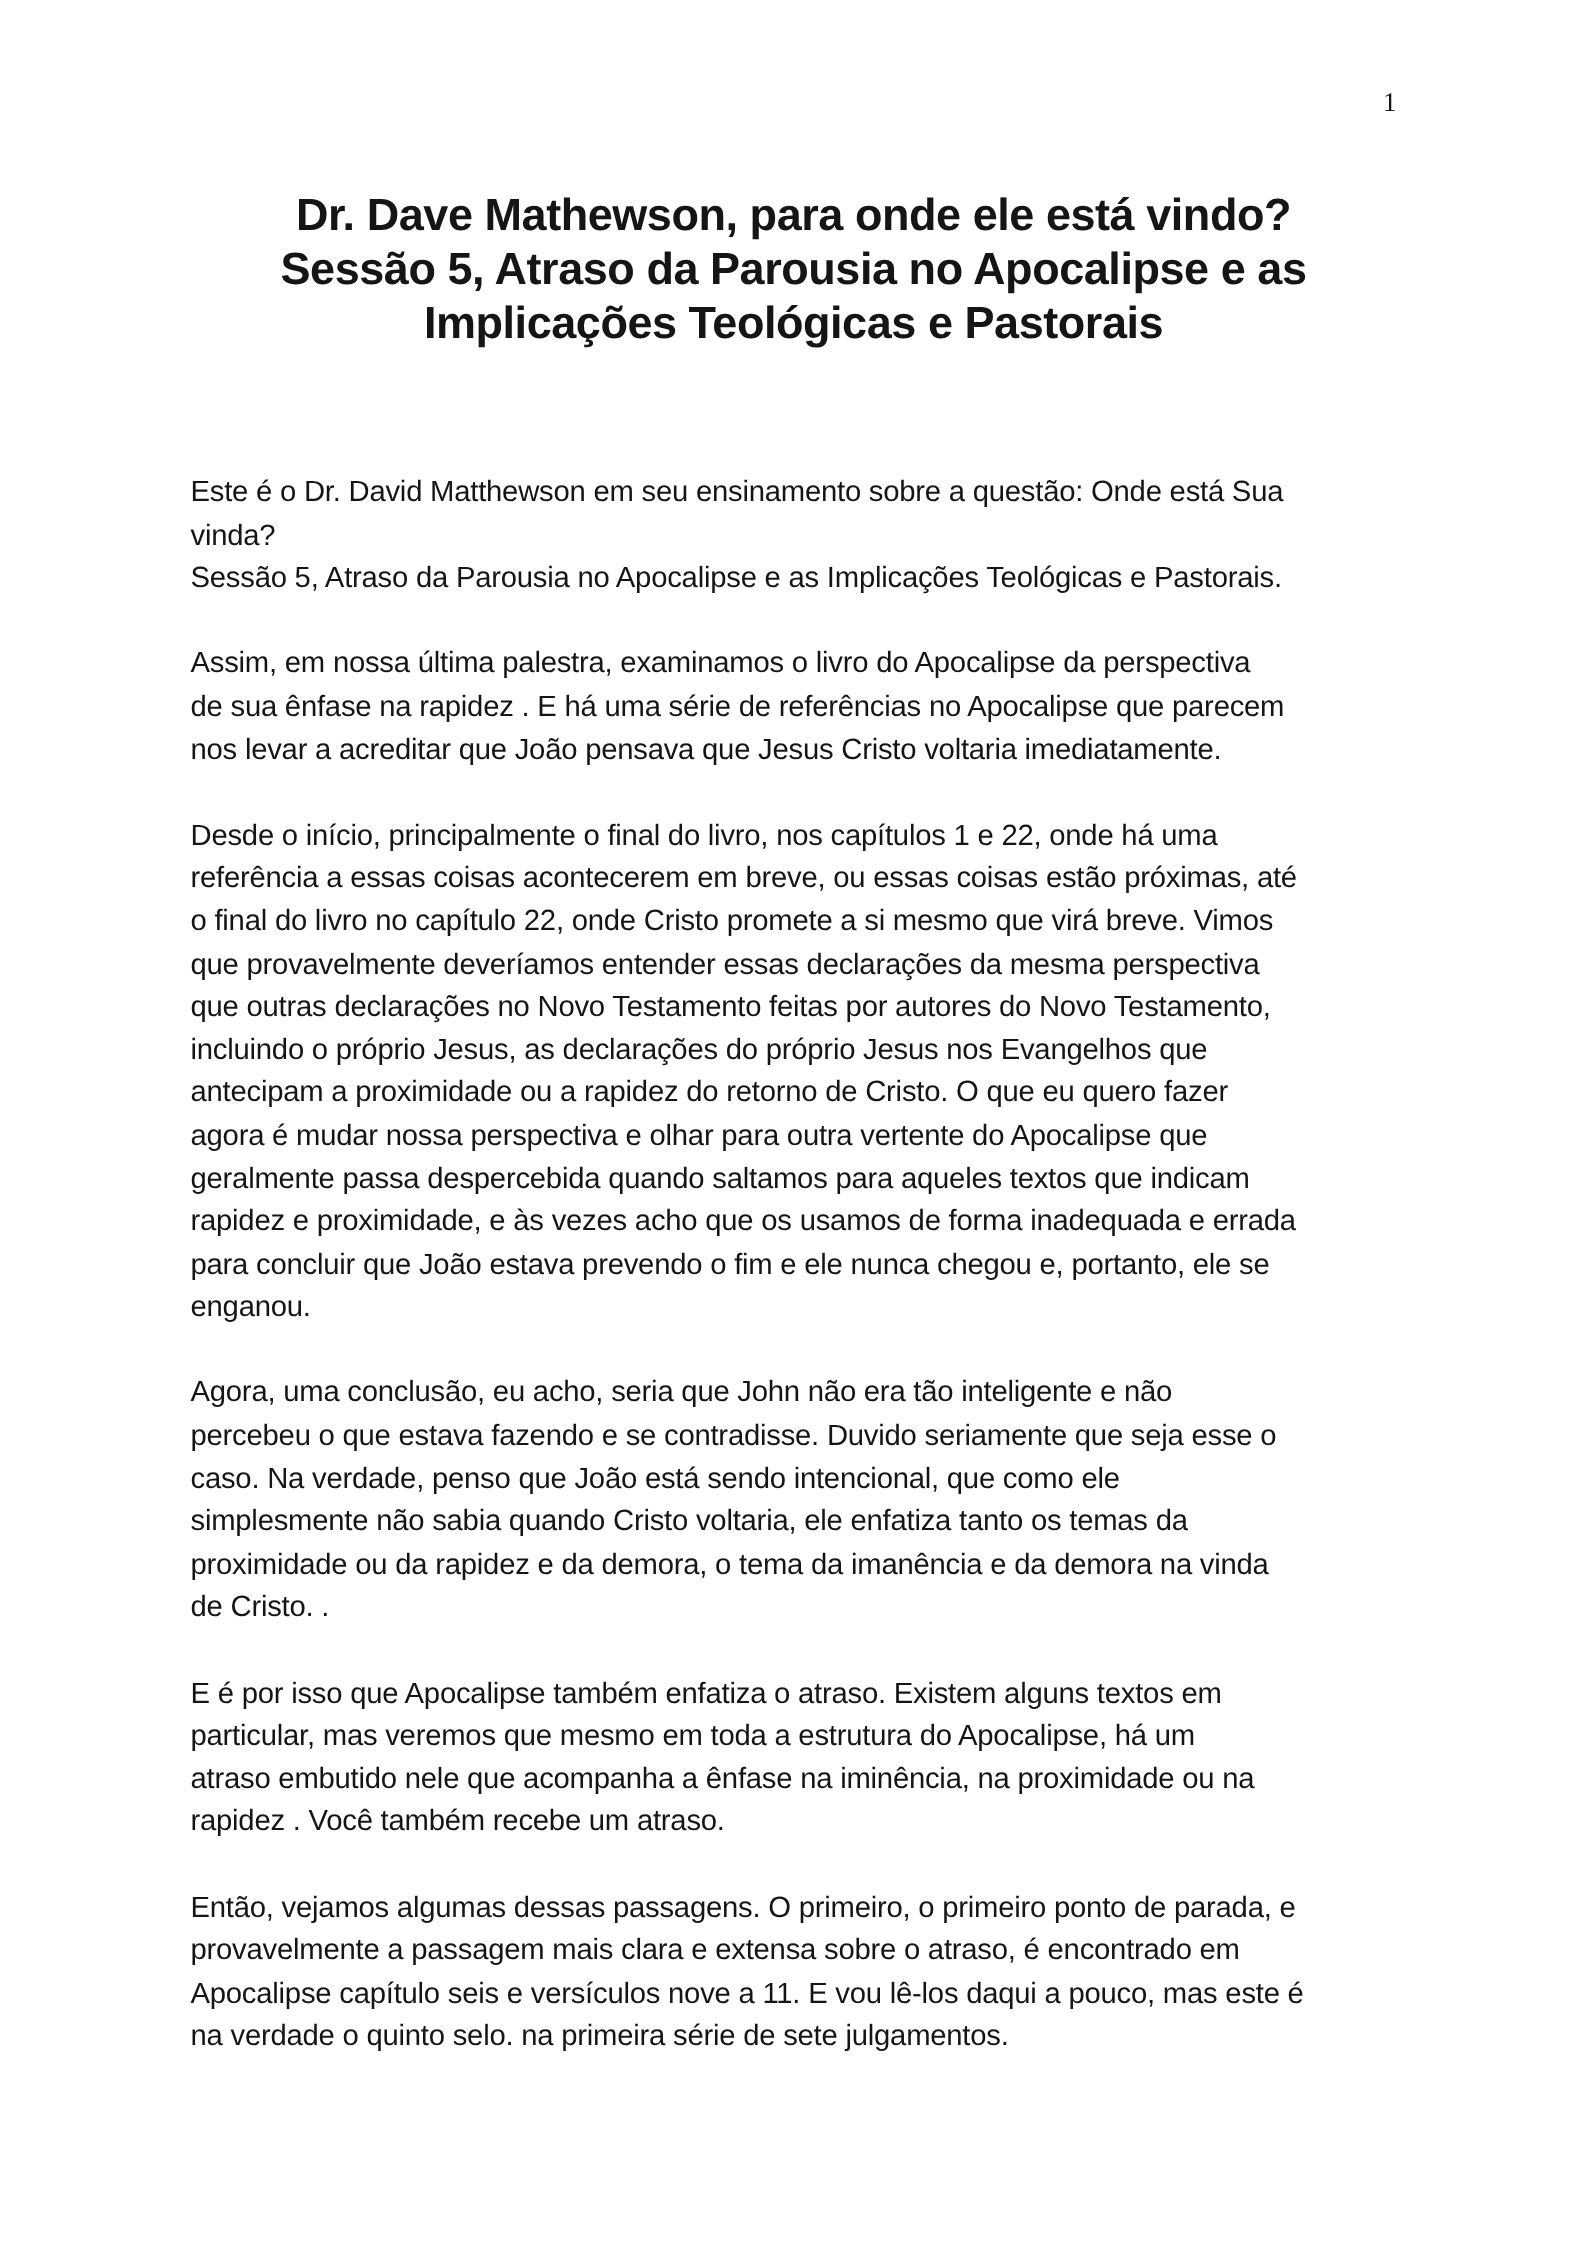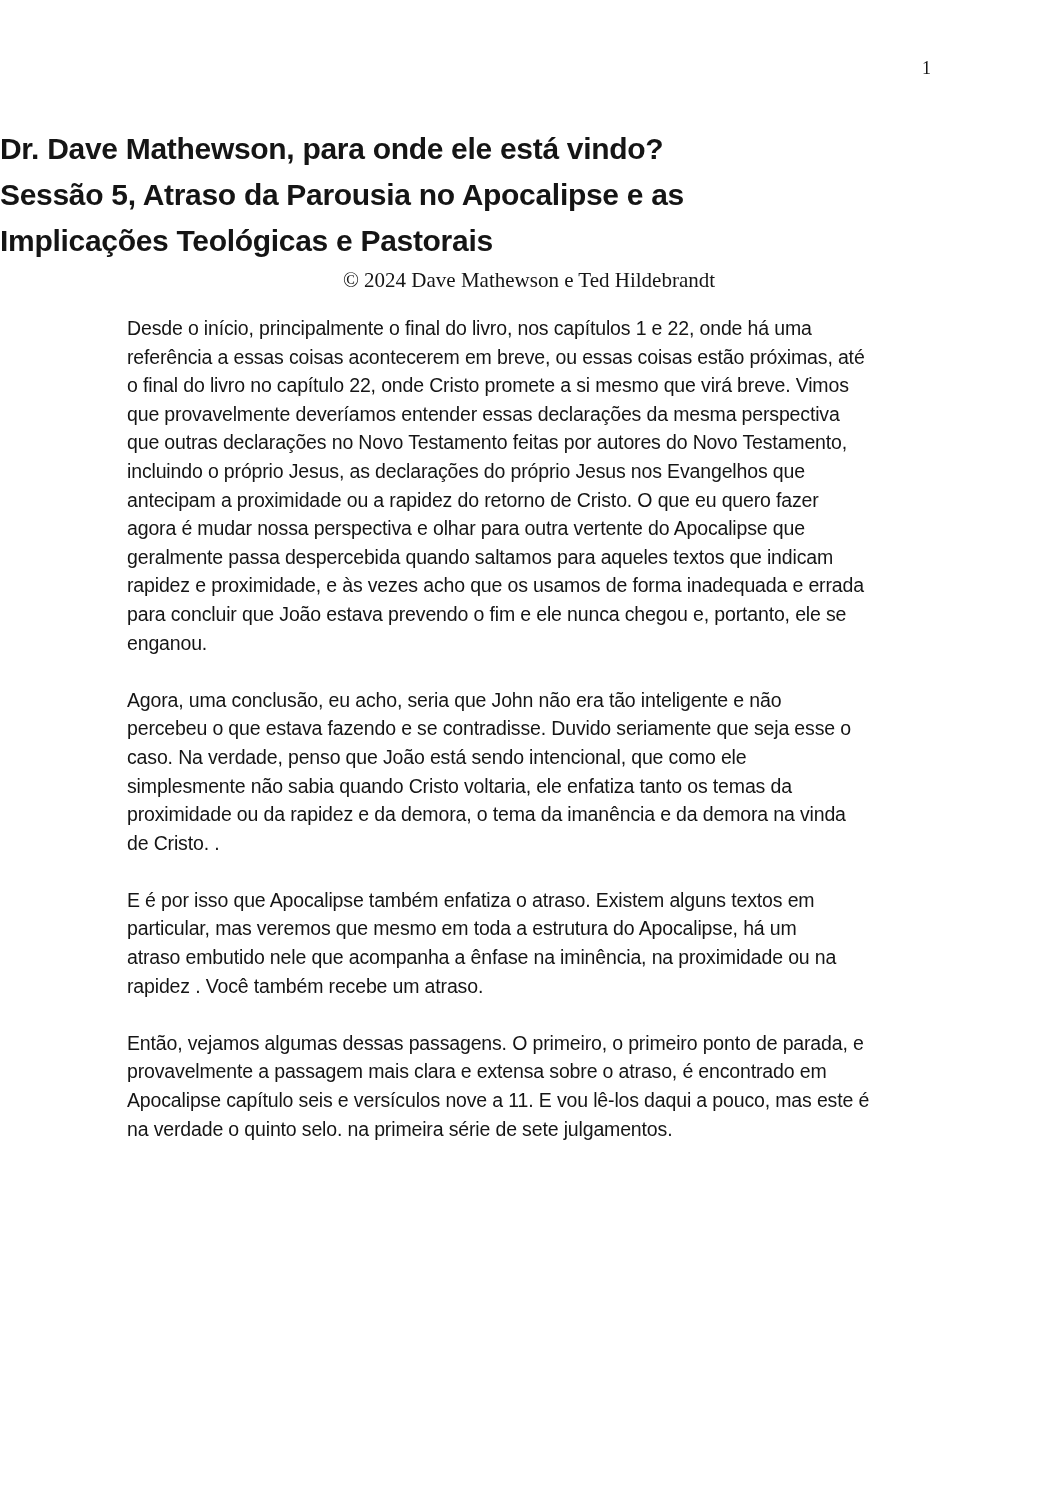--- a/index.html
+++ b/index.html
@@ -23,25 +23,25 @@
     font-size: 18px;
     line-height: 24px;
     color: #151515;
   }
   .doc-title {
     position: absolute;
     top: 126px;
     left: 0;
     width: 100%;
     margin: 0;
-    text-align: left;
+    text-align: center;
     font-family: "Liberation Sans", sans-serif;
     font-weight: 700;
     font-size: 30px;
-    line-height: 46px;
+    line-height: 36px;
     letter-spacing: -0.3px;
     white-space: pre-line;
     color: #151515;
   }
   .copyright {
     position: absolute;
     top: 266px;
     left: 0;
     width: 100%;
     text-align: center;
@@ -70,23 +70,28 @@
 <body>
 
 <div class="page">
 
   <div class="page-number">1</div>
 
   <h1 class="doc-title">Dr. Dave Mathewson, para onde ele está vindo?
 Sessão 5, Atraso da Parousia no Apocalipse e as
 Implicações Teológicas e Pastorais</h1>
 
-  <div class="copyright">© 2024 Dave Mathewson e Ted Hildebrandt</div>
 
   <div class="content">
+    <p>Este é o Dr. David Matthewson em seu ensinamento sobre a questão: Onde está Sua
+vinda?
+Sessão 5, Atraso da Parousia no Apocalipse e as Implicações Teológicas e Pastorais.</p>
+    <p>Assim, em nossa última palestra, examinamos o livro do Apocalipse da perspectiva
+de sua ênfase na rapidez . E há uma série de referências no Apocalipse que parecem
+nos levar a acreditar que João pensava que Jesus Cristo voltaria imediatamente.</p>
     <p>Desde o início, principalmente o final do livro, nos capítulos 1 e 22, onde há uma
 referência a essas coisas acontecerem em breve, ou essas coisas estão próximas, até
 o final do livro no capítulo 22, onde Cristo promete a si mesmo que virá breve. Vimos
 que provavelmente deveríamos entender essas declarações da mesma perspectiva
 que outras declarações no Novo Testamento feitas por autores do Novo Testamento,
 incluindo o próprio Jesus, as declarações do próprio Jesus nos Evangelhos que
 antecipam a proximidade ou a rapidez do retorno de Cristo. O que eu quero fazer
 agora é mudar nossa perspectiva e olhar para outra vertente do Apocalipse que
 geralmente passa despercebida quando saltamos para aqueles textos que indicam
 rapidez e proximidade, e às vezes acho que os usamos de forma inadequada e errada

